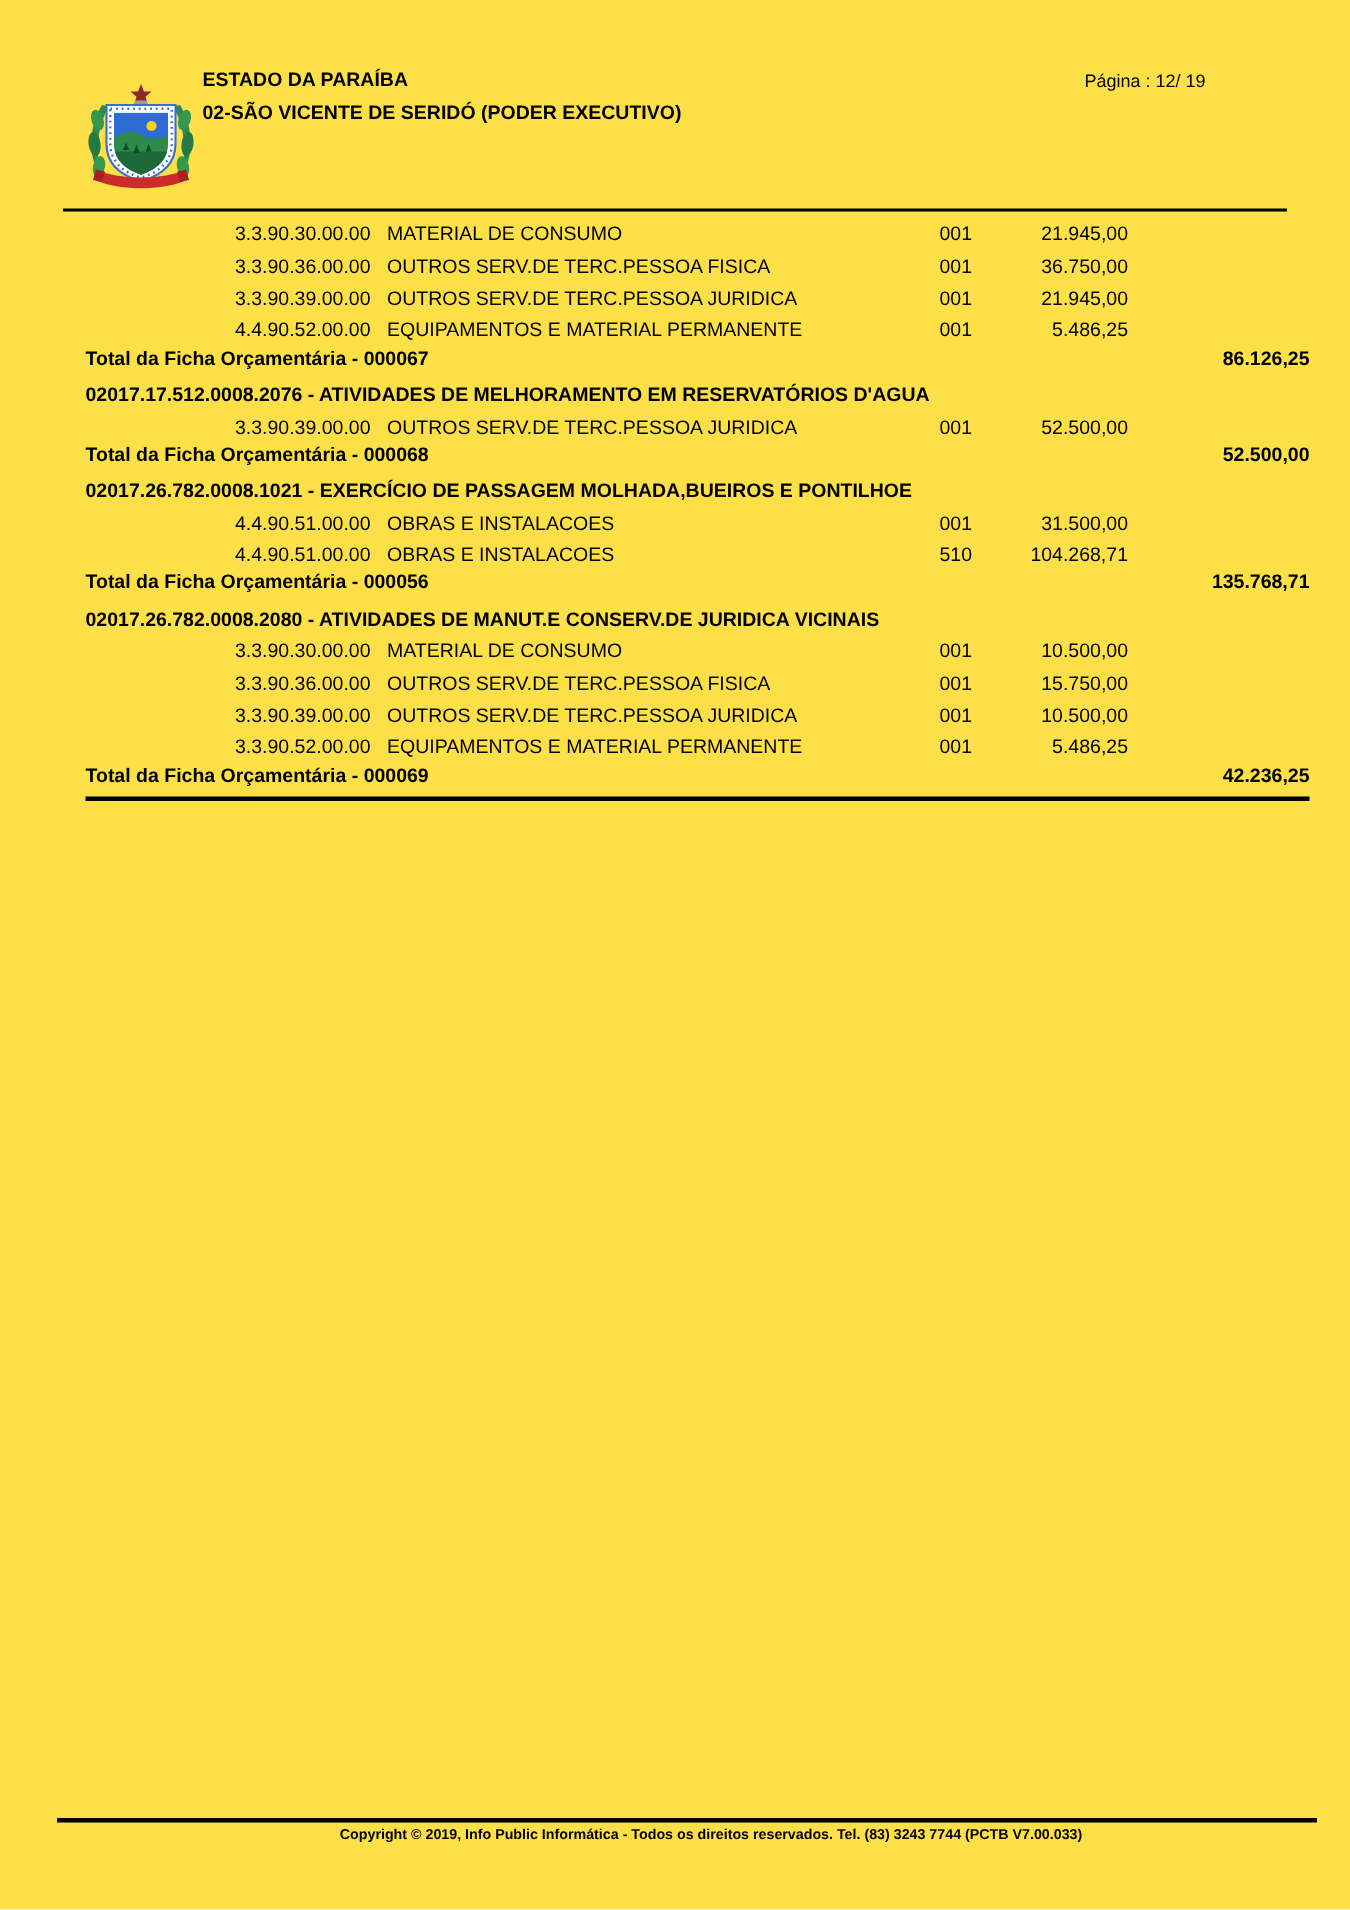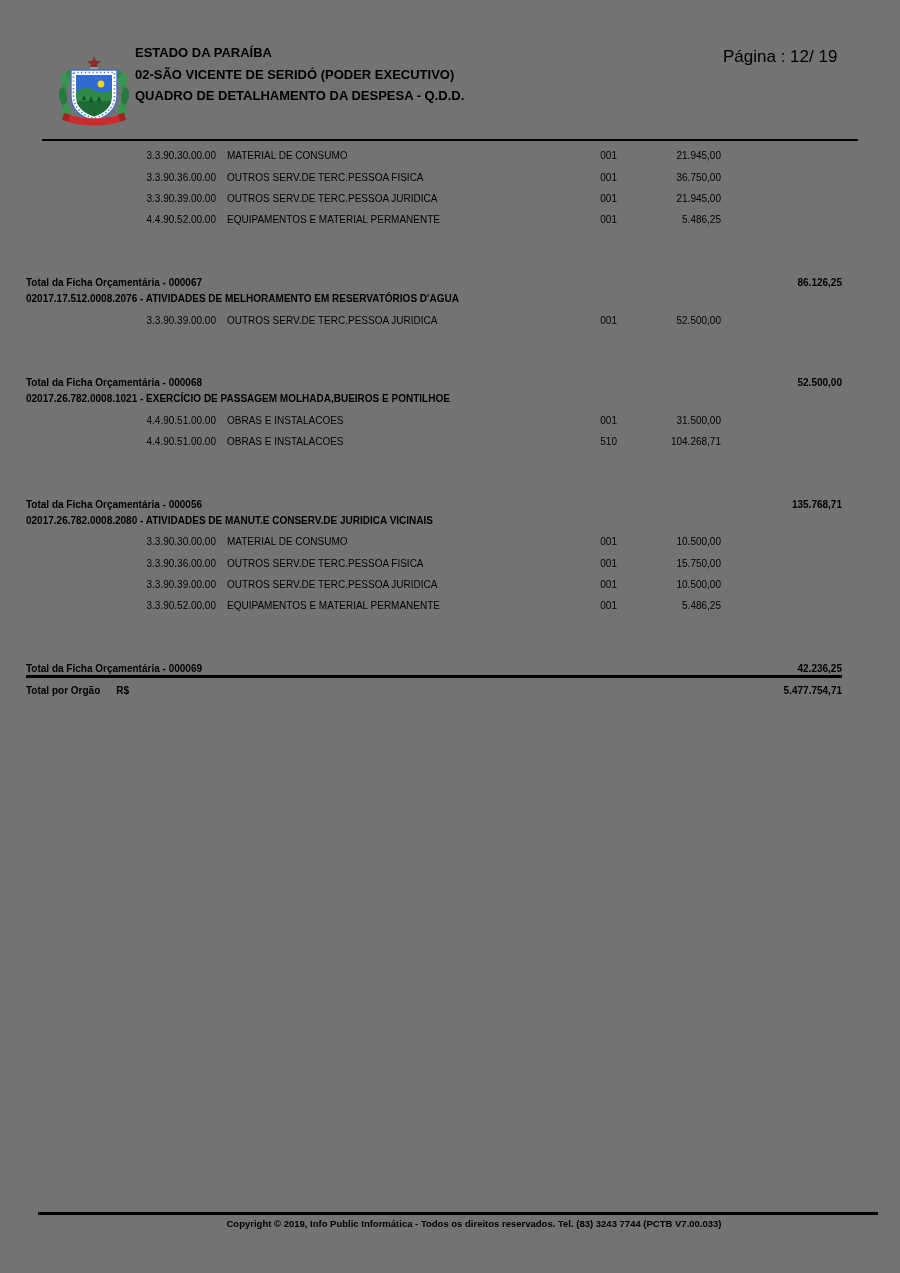--- a/index.html
+++ b/index.html
@@ -1,51 +1,51 @@
 <!DOCTYPE html>
 <html><head>
 <meta charset="utf-8">
 <style>
   * { margin:0; padding:0; box-sizing:border-box; }
   html,body { background:#fff; }
   .page {
     position:relative;
     width:900px; height:1273px;
-    background:#737373;
+    background:#fde047;
     font-family:"Liberation Sans", sans-serif;
     color:#000;
     overflow:hidden;
   }
   
   .logo { position:absolute; left:56px; top:56px; width:76px; height:72px; }
   .header-block {
     position:absolute; left:135px; top:42px;
     font-weight:bold; font-size:13px; line-height:21.5px;
     white-space:nowrap;
   }
   .page-number {
     position:absolute; left:723px; top:47px;
-    font-size:17px; white-space:nowrap;
+    font-size:12px; white-space:nowrap;
   }
   .rule-top {
     position:absolute; left:42px; top:139px;
     width:816px; height:2px; background:#000;
   }
   
   .table-area {
-    position:absolute; left:26px; top:145px; width:816px;
-    font-size:10px;
+    position:absolute; left:57px; top:145px; width:816px;
+    font-size:13px;
   }
   .t-row { display:flex; align-items:center; height:21.4px; }
   .c-code  { width:190px; text-align:right; white-space:nowrap; }
   .c-desc  { width:330px; margin-left:11px; white-space:nowrap; overflow:hidden; }
   .c-fonte { width:60px; text-align:right; white-space:nowrap; }
   .c-value { width:104px; text-align:right; white-space:nowrap; }
   .t-section { display:flex; align-items:center; height:21.4px; font-weight:bold; white-space:nowrap; }
-  .t-total { display:flex; align-items:flex-end; justify-content:space-between; height:21.4px; font-weight:bold;margin-top:36px; }
+  .t-total { display:flex; align-items:flex-start; justify-content:space-between; height:21.4px; font-weight:bold; }
   .t-total .tv { text-align:right; white-space:nowrap; }
   .t-rule { height:3px; background:#000; margin:1px 0 2px 0; }
   .t-grand { display:flex; align-items:center; height:21.4px; font-weight:bold; }
   .t-grand .currency { margin-left:16px; }
   .t-grand .tv { margin-left:auto; text-align:right; white-space:nowrap; }
   
   .footer-rule {
     position:absolute; left:38px; top:1212px;
     width:840px; height:3px; background:#000;
   }
@@ -89,21 +89,20 @@
     </g>
 
     <path d="M8,57 C22,64 54,64 68,57 L66,65 C52,71 24,71 10,65 Z" fill="#cc2b2b"></path>
     <path d="M8,57 l6,1.5 l-2,7 l-6,-1.5 z" fill="#a82020"></path>
     <path d="M68,57 l-6,1.5 l2,7 l6,-1.5 z" fill="#a82020"></path>
   </svg>
 
   <div class="header-block">
     <div>ESTADO DA PARAÍBA</div>
     <div>02-SÃO VICENTE DE SERIDÓ (PODER EXECUTIVO)</div>
-    <div>QUADRO DE DETALHAMENTO DA DESPESA - Q.D.D.</div>
   </div>
 
   <div class="page-number">Página : 12/ 19</div>
 
   <div class="rule-top"></div>
 
   <div class="table-area">
       <div class="t-row">
         <div class="c-code">3.3.90.30.00.00</div>
         <div class="c-desc">MATERIAL DE CONSUMO</div>
@@ -189,23 +188,18 @@
         <div class="c-code">3.3.90.52.00.00</div>
         <div class="c-desc">EQUIPAMENTOS E MATERIAL PERMANENTE</div>
         <div class="c-fonte">001</div>
         <div class="c-value">5.486,25</div>
       </div>
       <div class="t-total">
         <div class="tl">Total da Ficha Orçamentária - 000069</div>
         <div class="tv">42.236,25</div>
       </div>
       <div class="t-rule"></div>
-      <div class="t-grand">
-        <div>Total por Orgão</div>
-        <div class="currency">R$</div>
-        <div class="tv">5.477.754,71</div>
-      </div>
     </div>
 
   <div class="footer-rule"></div>
   <div class="footer-text">Copyright © 2019, Info Public Informática - Todos os direitos reservados. Tel. (83) 3243 7744 (PCTB V7.00.033)</div>
 
 </div>
 
 </body></html>

